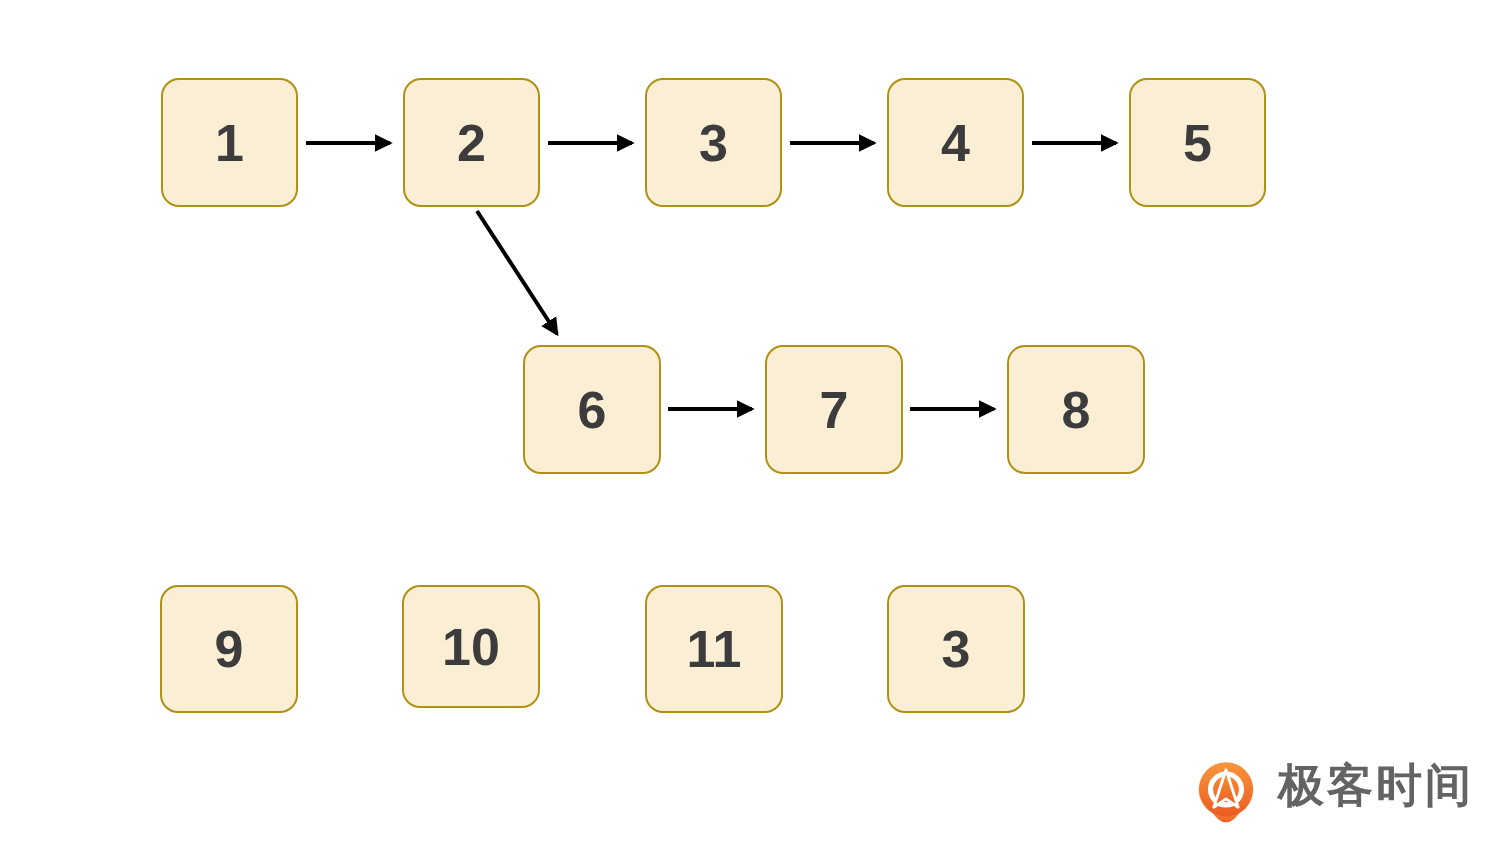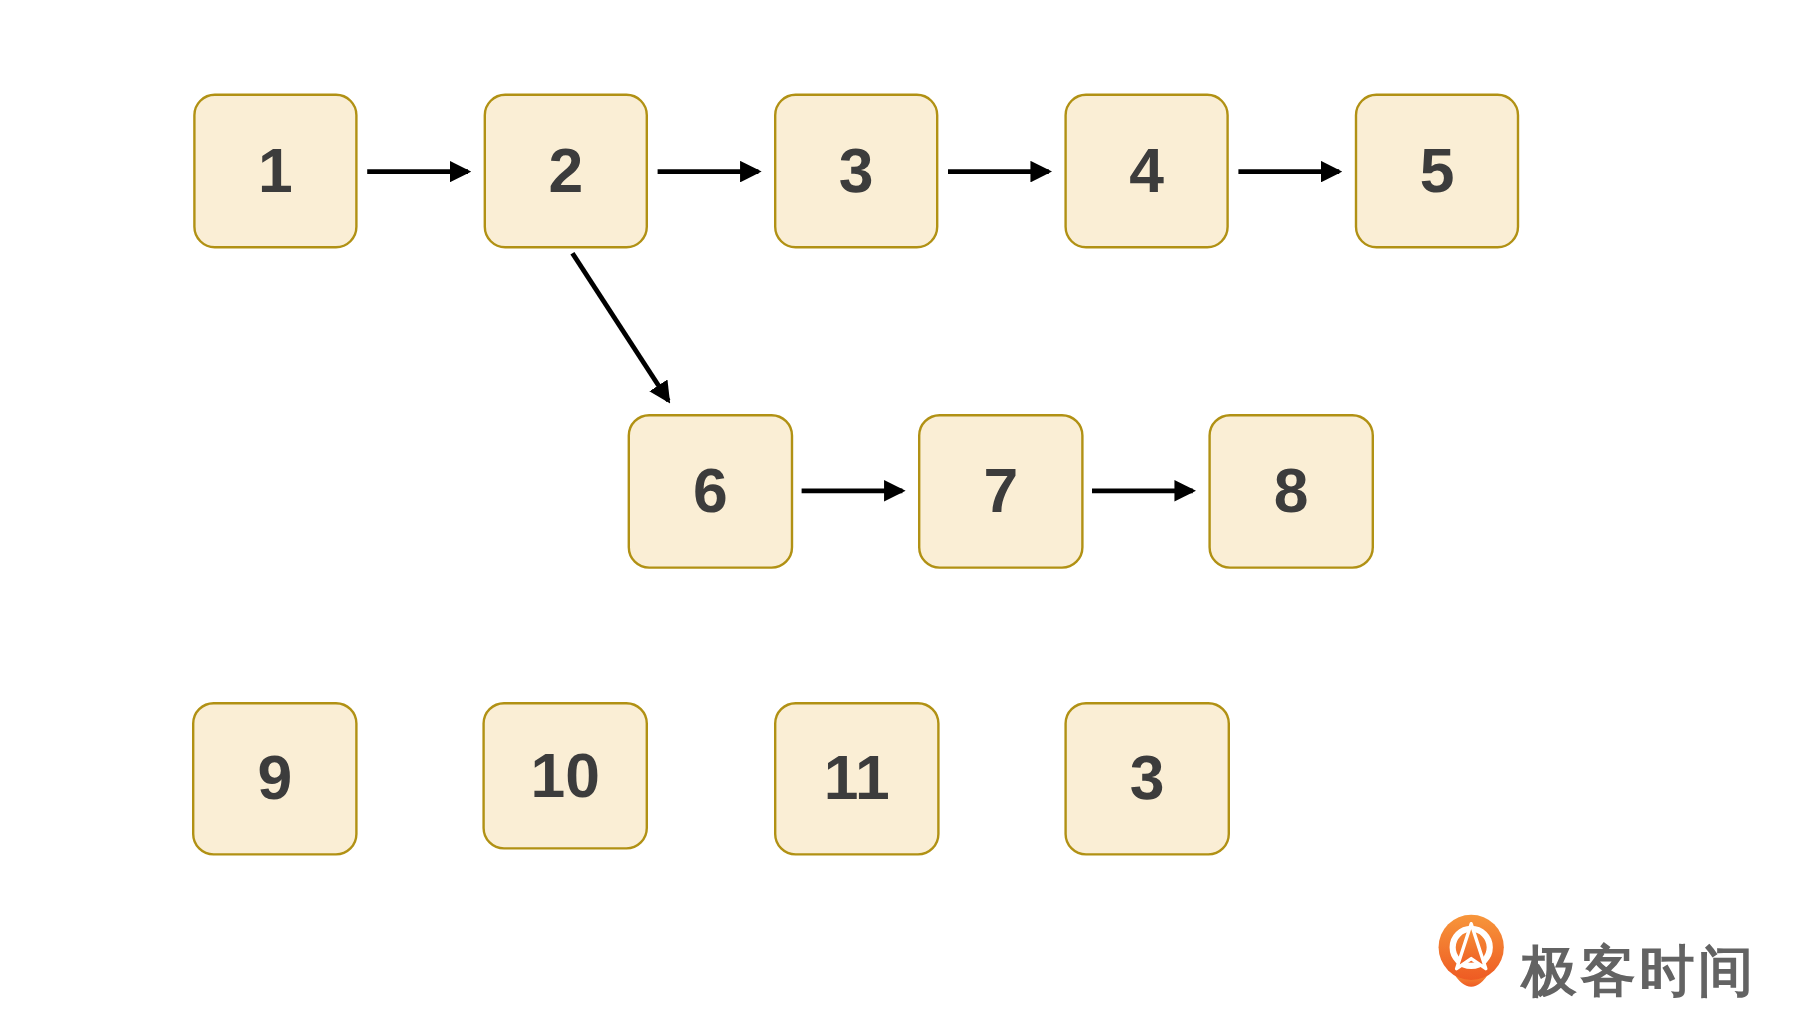--- a/index.html
+++ b/index.html
@@ -39,22 +39,22 @@
     font-size: 52px;
     font-weight: 700;
     color: var(--node-text, #3C3C3C);
     line-height: 1;
   }
   .logo {
     position: absolute;
     left: 1196px;
     top: 760px;
     display: flex;
-    align-items: flex-end;
-    gap: 12px;
+    align-items: flex-start;
+    gap: 22px;
   }
   .logo-icon {
     width: 60px;
     height: 72px;
     display: block;
   }
   .logo-text {
     font-size: 46px;
     font-weight: 700;
     color: var(--logo-text, #636363);

